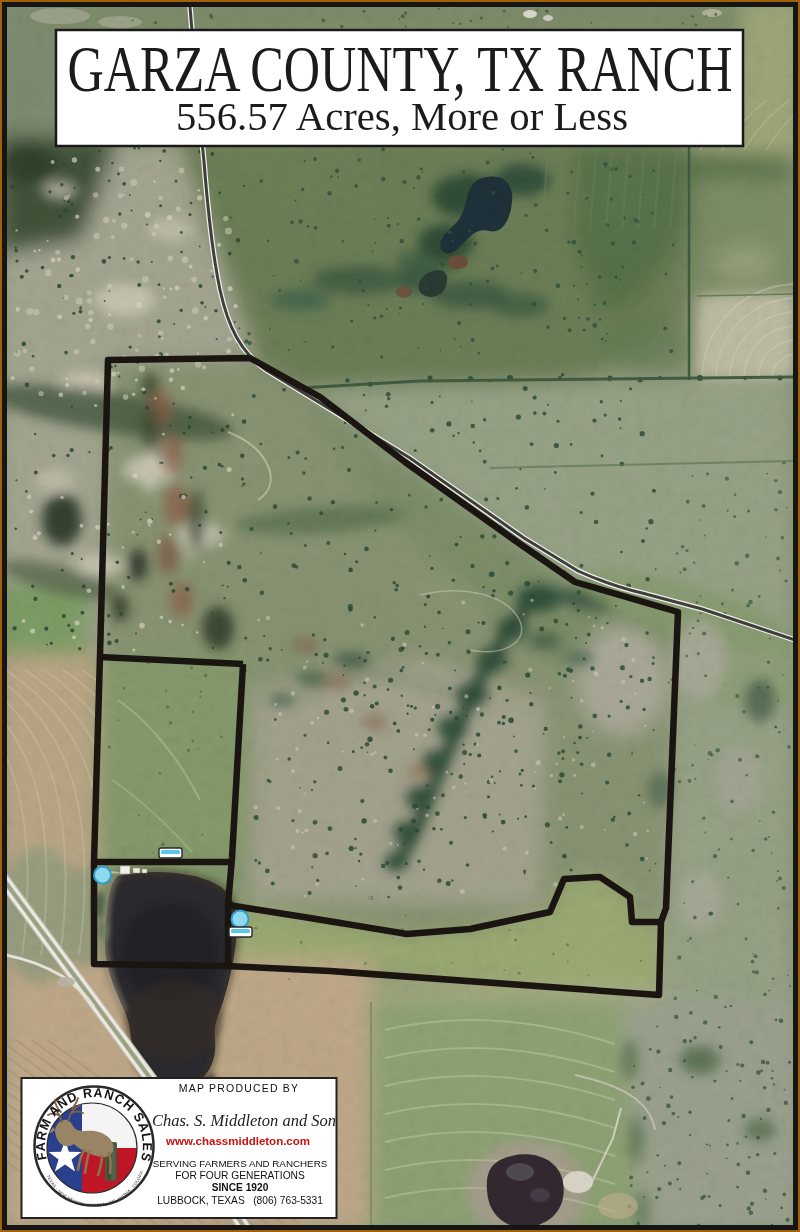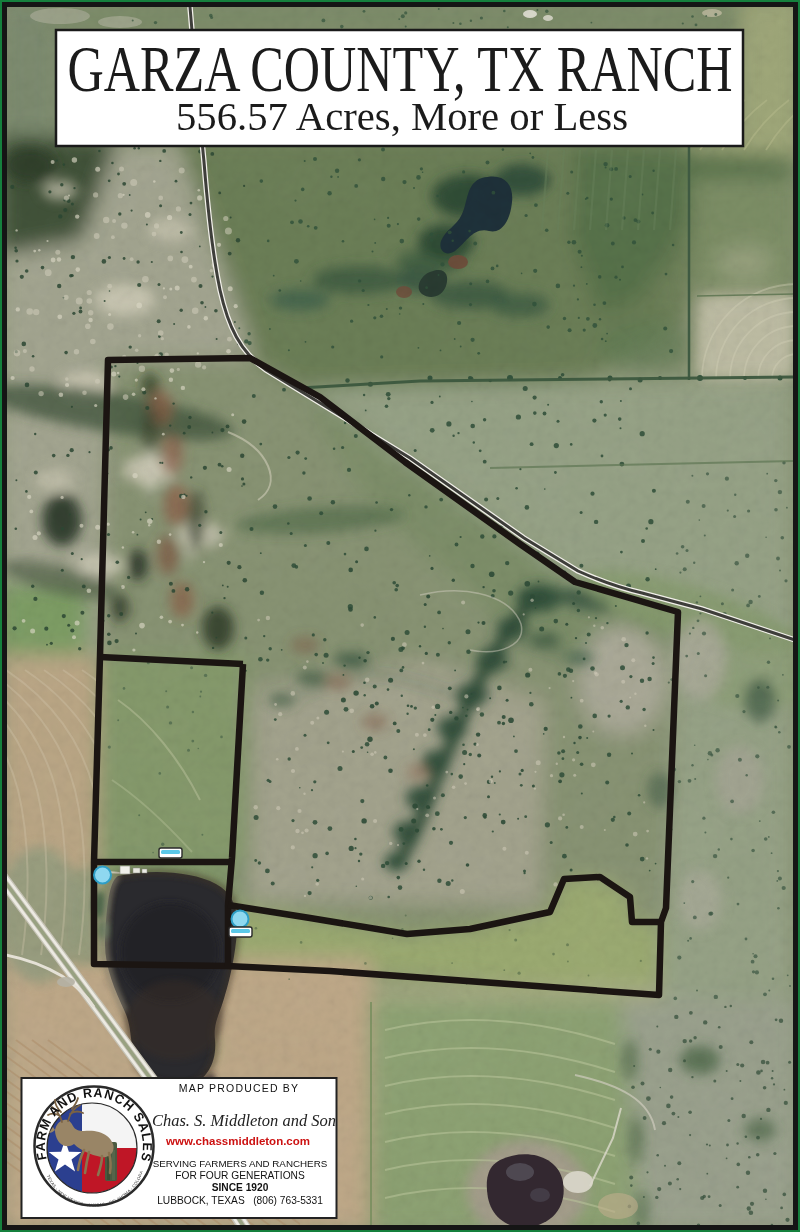--- a/index.html
+++ b/index.html
@@ -1,16 +1,16 @@
 <!DOCTYPE html>
 <html><head>
 <meta charset="utf-8">
 <style>
   html,body{margin:0;padding:0;background:#ffffff;}
-  #page{position:relative;width:800px;height:1232px;background:#15803d;overflow:hidden;
+  #page{position:relative;width:800px;height:1232px;background:#a16207;overflow:hidden;
         font-family:"Liberation Sans",sans-serif;}
   svg{display:block;}
 </style>
 </head>
 <body>
 <div id="page">
 <svg width="800" height="1232" viewBox="0 0 800 1232">
 <defs>
   <clipPath id="mapclip">
           <rect x="7" y="7" width="786" height="1218"></rect>

